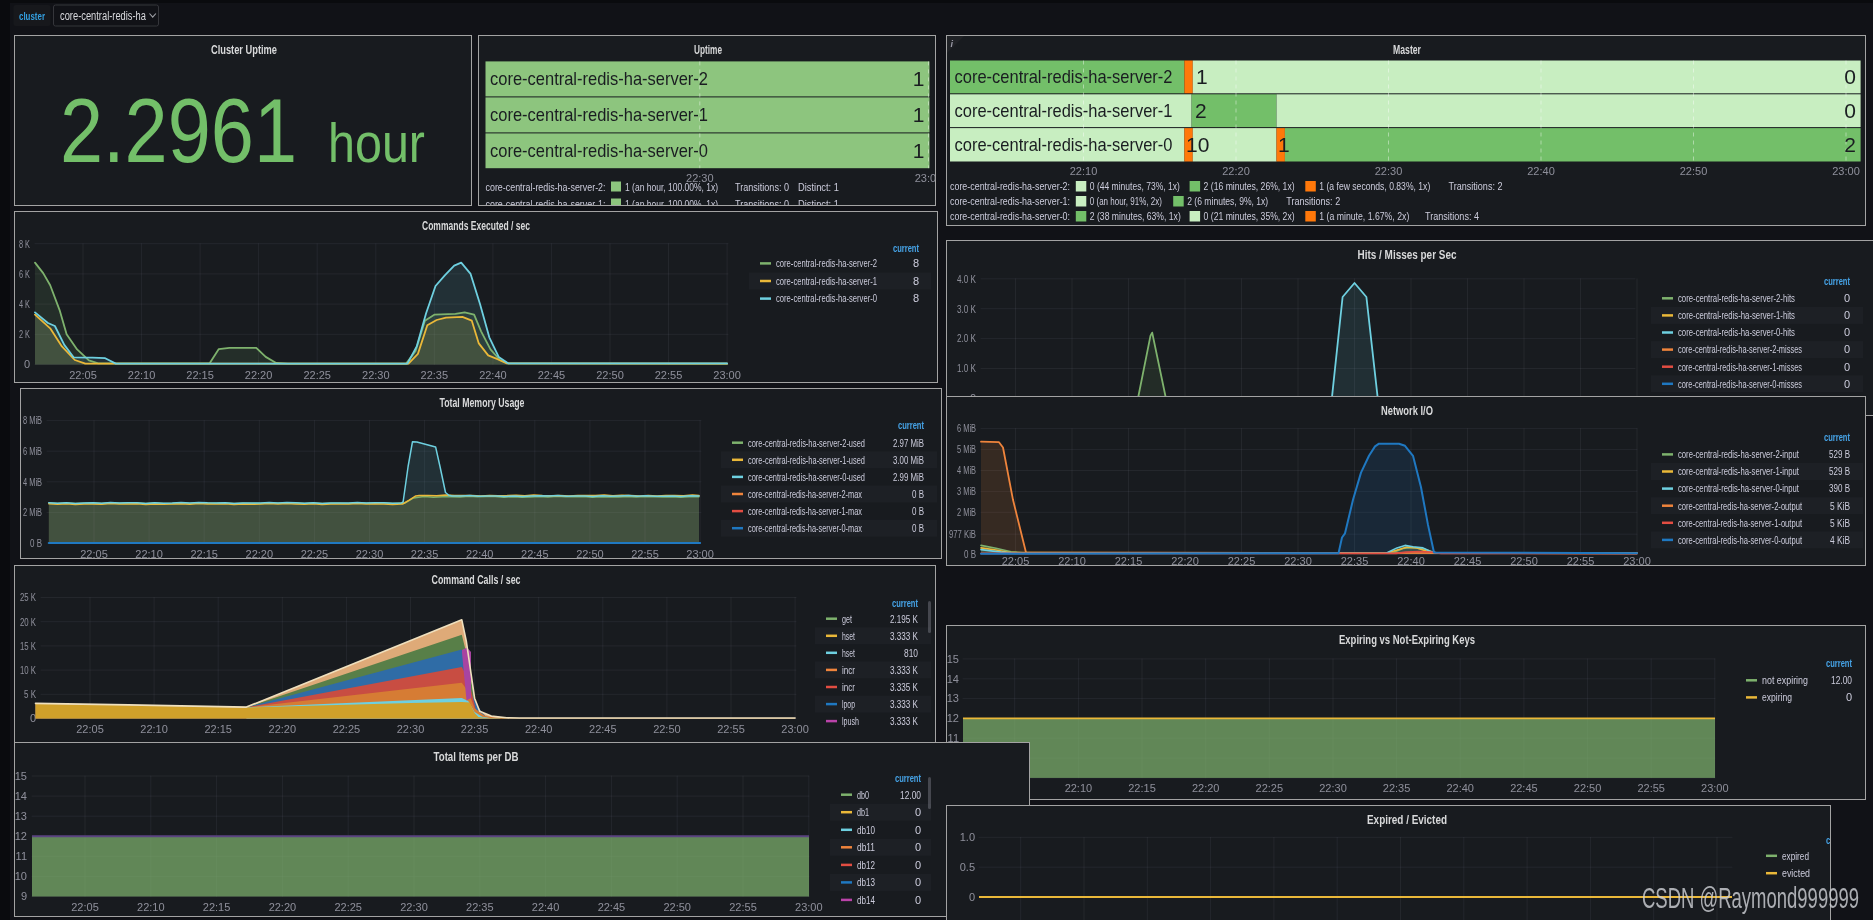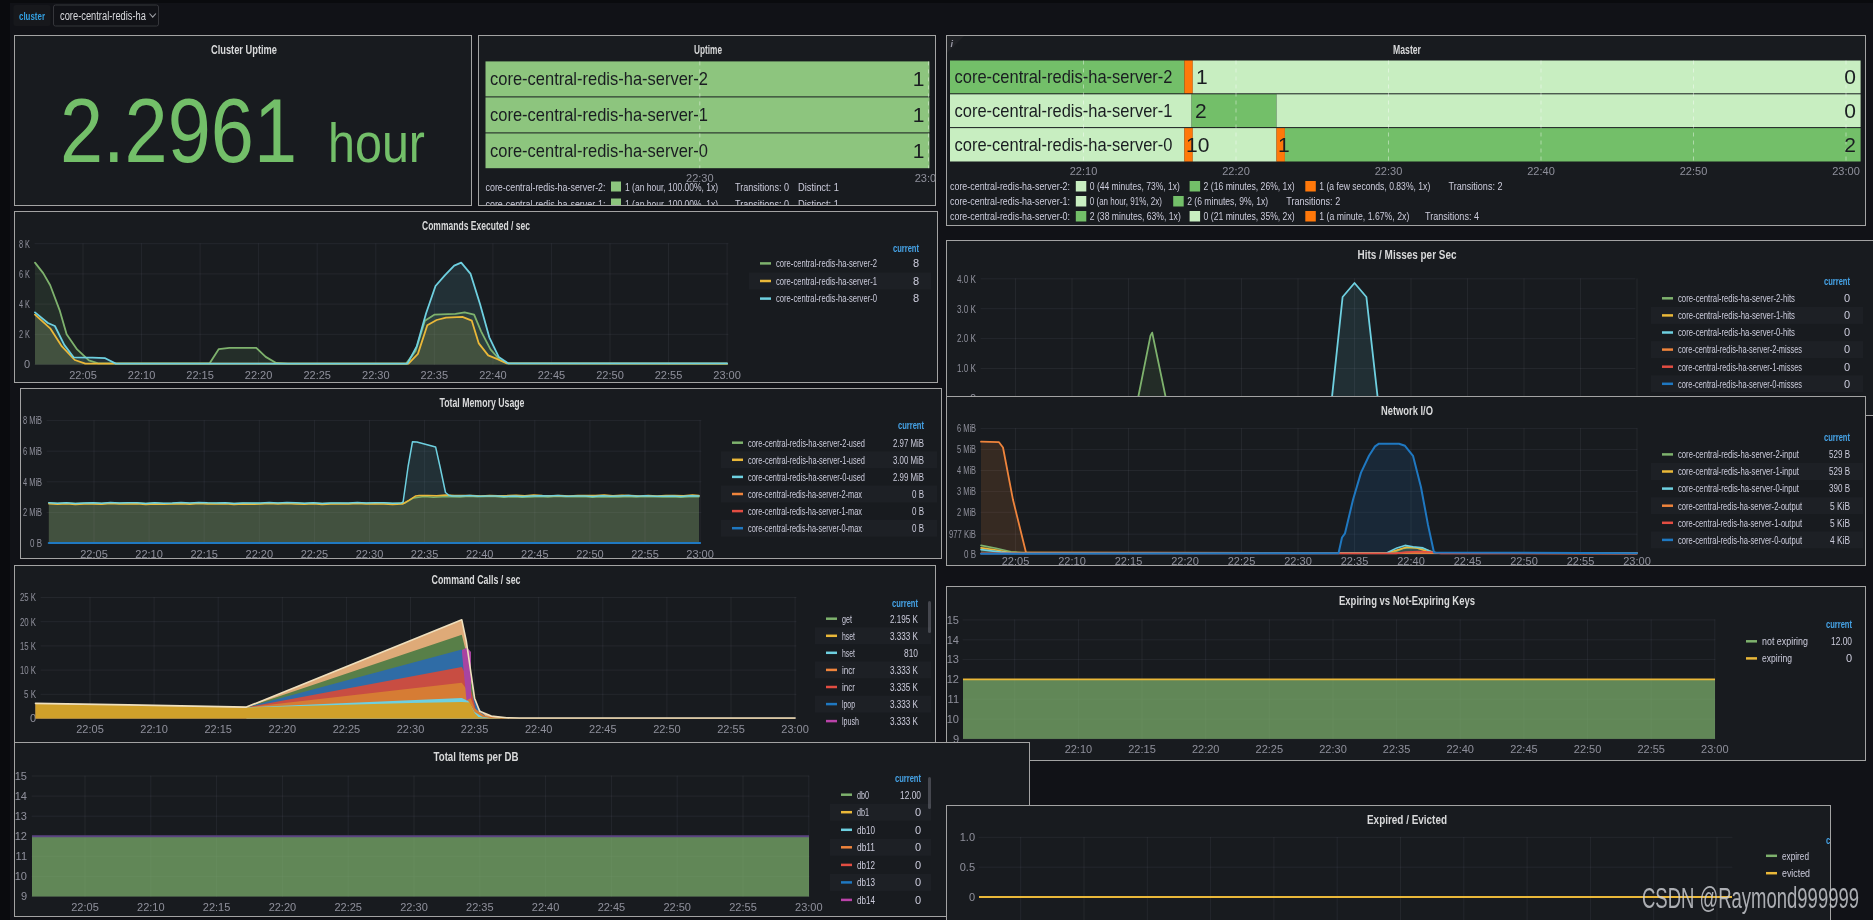--- a/index.html
+++ b/index.html
@@ -365,21 +365,21 @@
       <text x="903.0" y="124.8" font-size="11" fill="#ccccdc" text-anchor="end" textLength="28" lengthAdjust="spacingAndGlyphs">3.335 K</text>
       <line x1="811" y1="138.1" x2="822" y2="138.1" stroke="#1f78c1" stroke-width="2.5"></line>
       <text x="827.0" y="141.9" font-size="11" fill="#ccccdc" textLength="13" lengthAdjust="spacingAndGlyphs">lpop</text>
       <text x="903.0" y="141.9" font-size="11" fill="#ccccdc" text-anchor="end" textLength="28" lengthAdjust="spacingAndGlyphs">3.333 K</text>
       <line x1="811" y1="155.1" x2="822" y2="155.1" stroke="#ba43a9" stroke-width="2.5"></line>
       <text x="827.0" y="158.9" font-size="11" fill="#ccccdc" textLength="17" lengthAdjust="spacingAndGlyphs">lpush</text>
       <text x="903.0" y="158.9" font-size="11" fill="#ccccdc" text-anchor="end" textLength="28" lengthAdjust="spacingAndGlyphs">3.333 K</text>
       <rect x="913" y="35" width="3" height="32" rx="1.5" fill="rgba(204,204,220,0.25)"></rect>
     </svg>
   </div>
-<div class="panel" style="left:946px;top:586px;width:920px;height:175px">
+<div class="panel" style="left:946px;top:625px;width:920px;height:175px">
     <svg width="920" height="173" viewBox="0 0 920 173">
       <path d="M16,151.9H768 M16,132.1H768 M16,112.2H768 M16,92.4H768 M16,72.6H768 M16,52.8H768 M16,32.9H768 M67.7,32.9V151.9 M131.4,32.9V151.9 M195.0,32.9V151.9 M258.7,32.9V151.9 M322.3,32.9V151.9 M386.0,32.9V151.9 M449.6,32.9V151.9 M513.2,32.9V151.9 M576.9,32.9V151.9 M640.6,32.9V151.9 M704.2,32.9V151.9 M767.8,32.9V151.9" fill="none" stroke="rgba(204,204,220,0.07)" stroke-width="1" stroke-linejoin="round" stroke-linecap="round"></path>
       <text x="460.0" y="18" font-size="12" fill="#d8d9da" text-anchor="middle" font-weight="bold" textLength="136" lengthAdjust="spacingAndGlyphs">Expiring vs Not-Expiring Keys</text>
       <text x="12.0" y="155.7" font-size="11" fill="rgba(204,204,220,0.65)" text-anchor="end">9</text>
       <text x="12.0" y="135.9" font-size="11" fill="rgba(204,204,220,0.65)" text-anchor="end">10</text>
       <text x="12.0" y="116.0" font-size="11" fill="rgba(204,204,220,0.65)" text-anchor="end">11</text>
       <text x="12.0" y="96.2" font-size="11" fill="rgba(204,204,220,0.65)" text-anchor="end">12</text>
       <text x="12.0" y="76.4" font-size="11" fill="rgba(204,204,220,0.65)" text-anchor="end">13</text>
       <text x="12.0" y="56.5" font-size="11" fill="rgba(204,204,220,0.65)" text-anchor="end">14</text>
       <text x="12.0" y="36.7" font-size="11" fill="rgba(204,204,220,0.65)" text-anchor="end">15</text>

